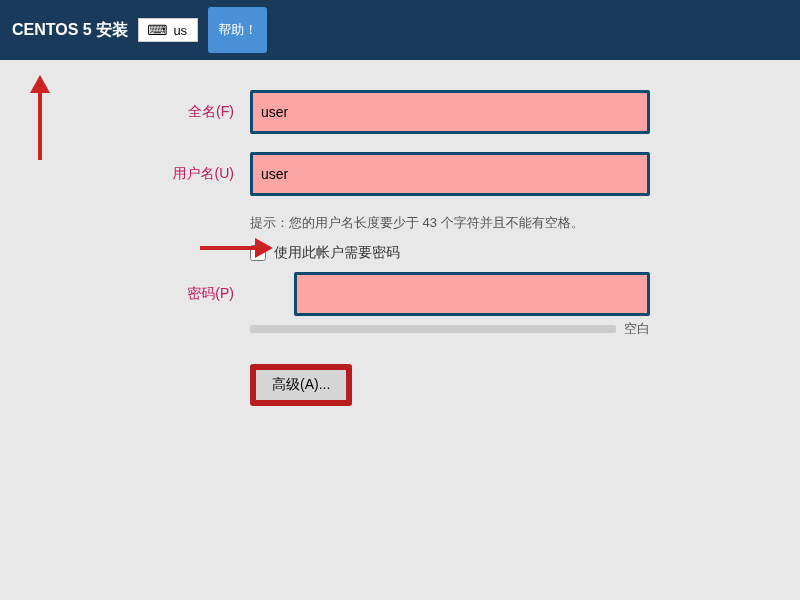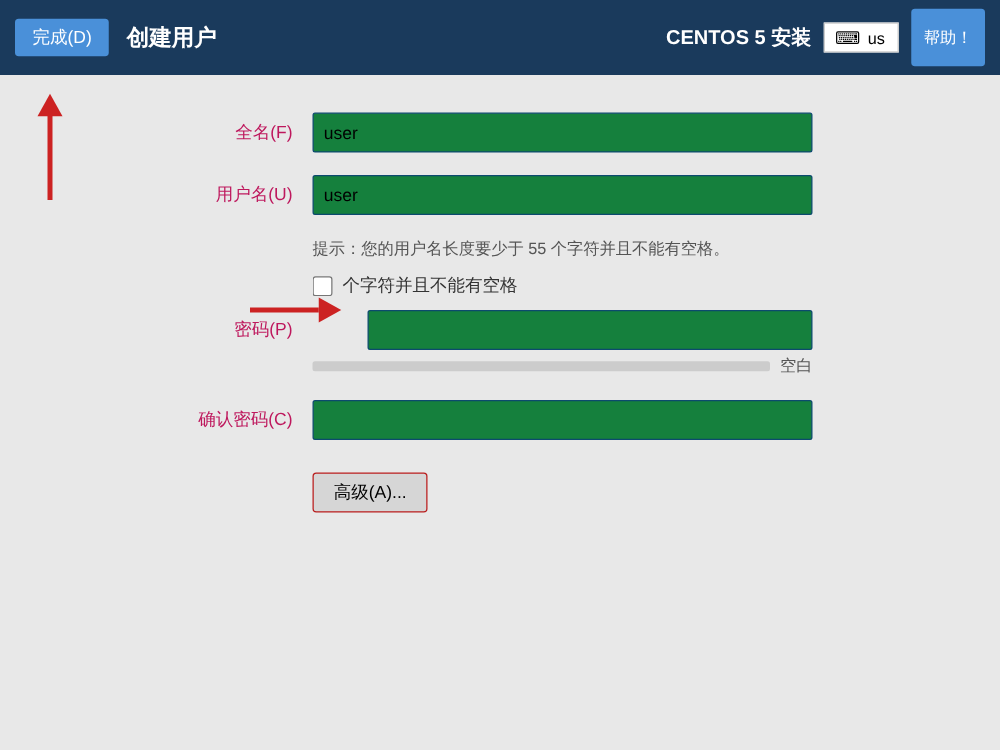--- a/index.html
+++ b/index.html
@@ -158,27 +158,27 @@
       width: 100px;
       text-align: right;
       padding-right: 16px;
       color: #be185d;
       font-size: 14px;
       flex-shrink: 0;
     }
 
     .form-input {
       flex: 1;
-      height: 32px;
-      border: 1px solid #0c4a6e;
+      height: 44px;
+      border: 3px solid #0c4a6e;
       border-radius: 2px;
       padding: 4px 8px;
       font-size: 14px;
       font-family: inherit;
-      background: #15803d;
+      background: #fca5a5;
     }
 
     .hint-text {
       margin-left: 100px;
       color: #555;
       font-size: 13px;
       margin-bottom: 12px;
     }
 
     .checkbox-row {
@@ -225,38 +225,34 @@
     }
 
     .strength-label {
       font-size: 13px;
       color: #555;
       white-space: nowrap;
     }
 
     .advanced-button {
       background: #d6d6d6;
-      border: 1px solid #b91c1c;
+      border: 6px solid #b91c1c;
       padding: 6px 16px;
       font-size: 14px;
       cursor: pointer;
       border-radius: 3px;
       font-family: inherit;
       margin-left: 100px;
       margin-top: 8px;
     }
   </style>
 </head>
 <body>
 
 <div class="header">
-  <div class="header-left">
-    <button class="done-button">完成(D)</button>
-    <span class="page-title">创建用户</span>
-  </div>
   <div class="header-right">
     <span class="centos-title">CENTOS 5 安装</span>
     <div class="keyboard-input">
       <span class="keyboard-icon">⌨</span>
       <span>us</span>
     </div>
     <button class="help-button">帮助！</button>
   </div>
 </div>
 
@@ -280,47 +276,43 @@
       <input class="form-input" type="text" value="user" style="">
     </div>
 
     
     <div class="form-row">
       <label class="form-label">用户名(U)</label>
       <input class="form-input" type="text" value="user" style="">
     </div>
 
     
-    <div class="hint-text">提示：您的用户名长度要少于 55 个字符并且不能有空格。</div>
+    <div class="hint-text">提示：您的用户名长度要少于 43 个字符并且不能有空格。</div>
 
     
 
     
     <div class="checkbox-row">
       <input type="checkbox" id="pass-req-cb" style="">
-      <label class="checkbox-label" for="pass-req-cb">个字符并且不能有空格</label>
+      <label class="checkbox-label" for="pass-req-cb">使用此帐户需要密码</label>
     </div>
 
     
     <div class="form-row" style="margin-top:10px; margin-bottom:4px;gap:44px;">
       <label class="form-label">密码(P)</label>
       <input class="form-input" type="password" style="">
     </div>
 
     
     <div class="strength-bar-row">
       <div class="strength-bar">
         <div class="strength-fill"></div>
       </div>
       <span class="strength-label">空白</span>
     </div>
 
     
-    <div class="form-row">
-      <label class="form-label">确认密码(C)</label>
-      <input class="form-input" type="password" style="">
-    </div>
 
     
     <button class="advanced-button">高级(A)...</button>
 
   </div>
 </div>
 
 </body></html>

